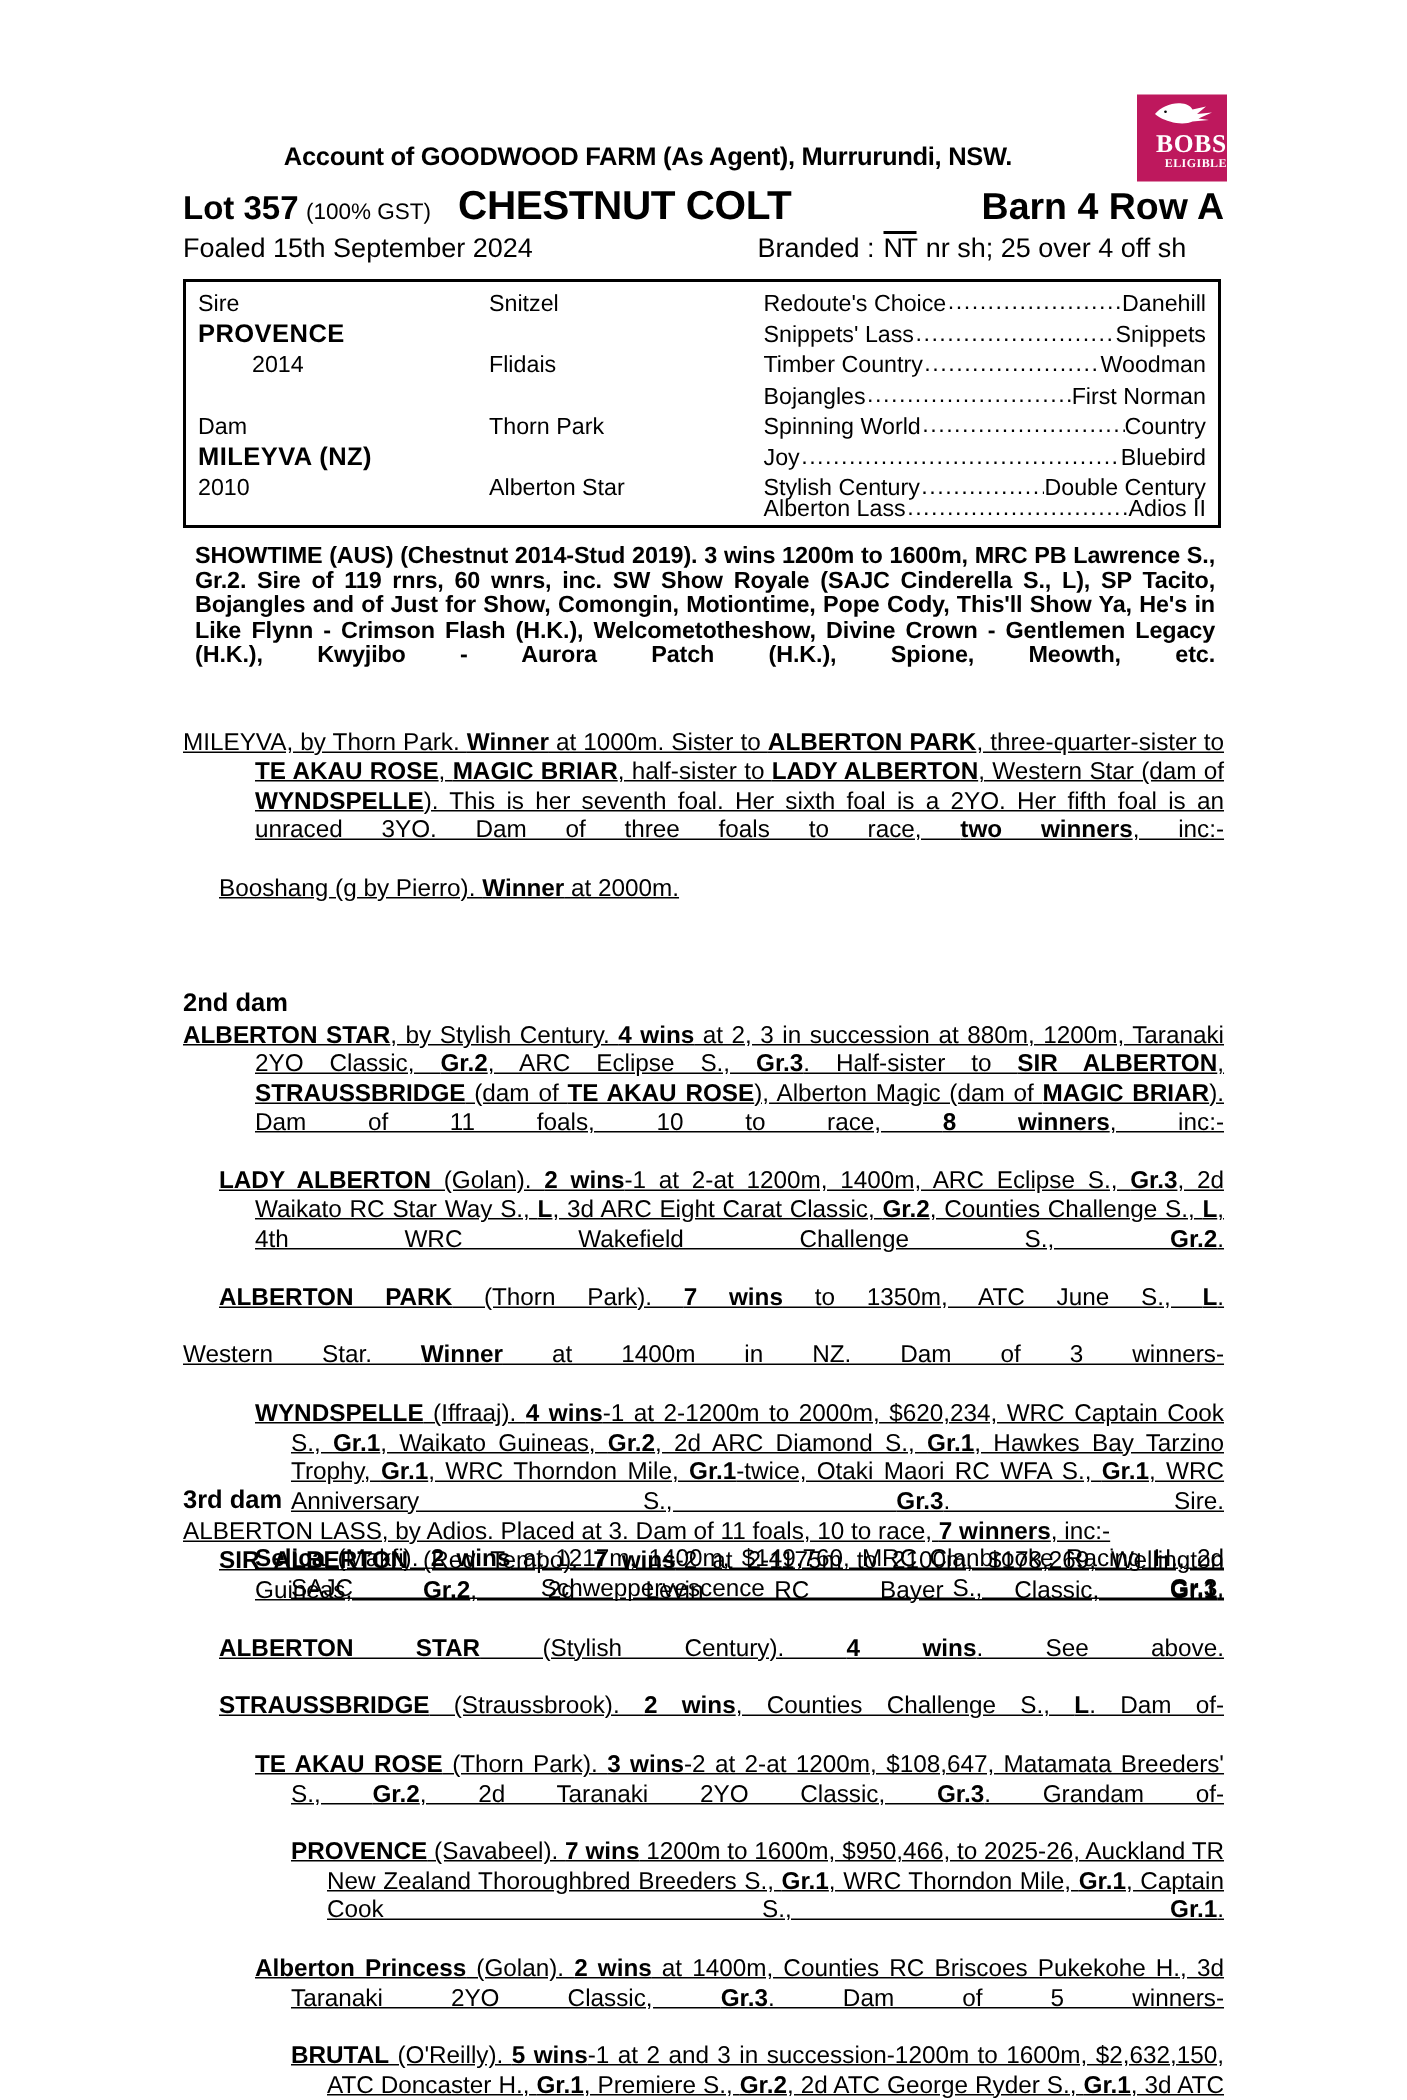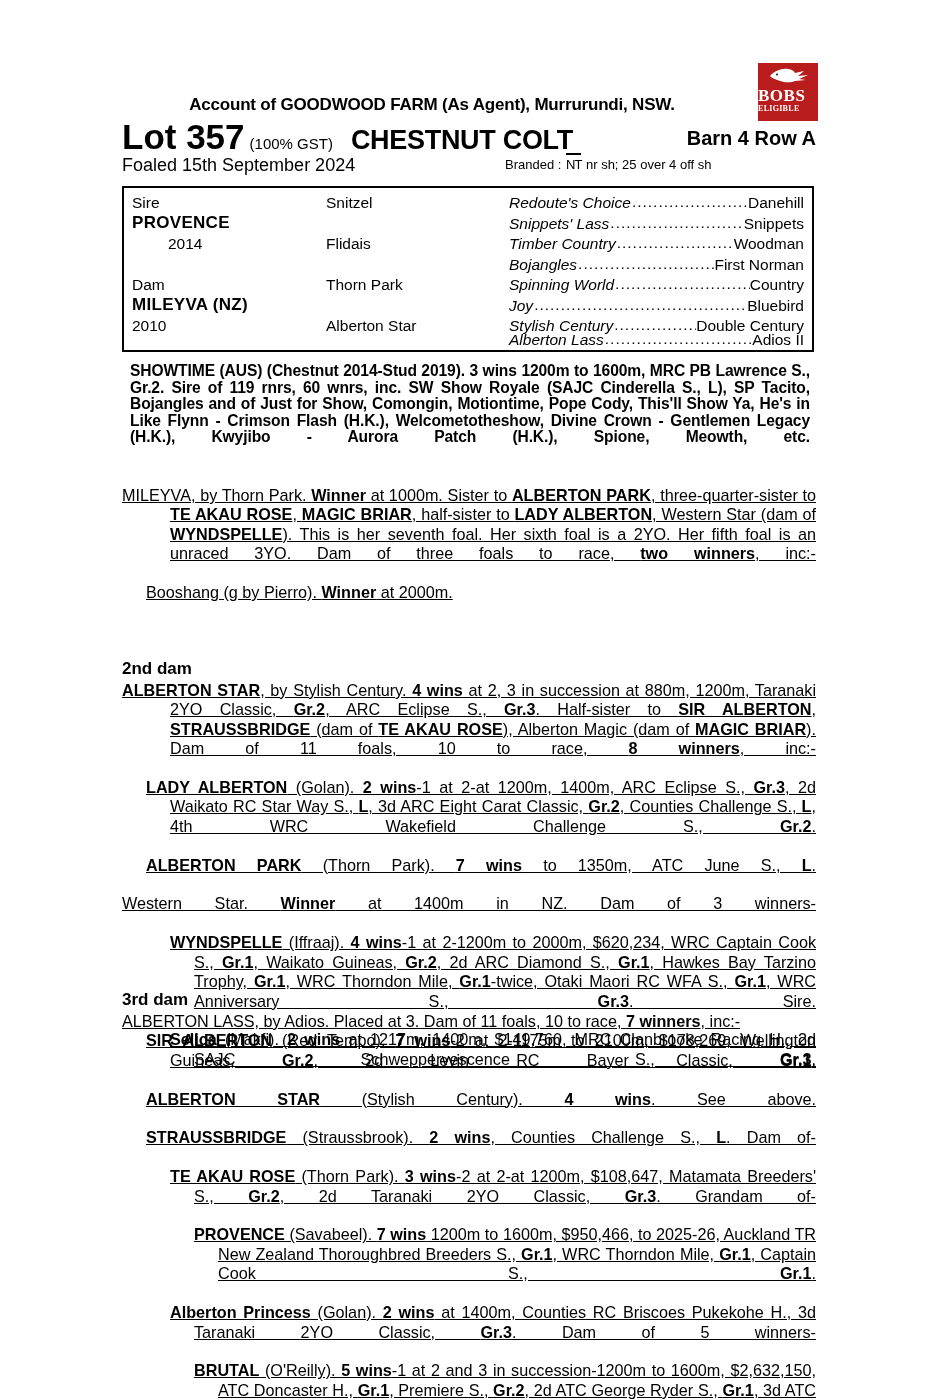--- a/index.html
+++ b/index.html
@@ -17,23 +17,23 @@
     overflow: hidden;
   }
 
   
   .bobs-logo {
     position: absolute;
     left: 758px;
     top: 63px;
     width: 60px;
     height: 58px;
-    background: #b91c1c;
+    background: #be185d;
     color: #ffffff;
-    text-align: left;
+    text-align: right;
     overflow: hidden;
   }
   .bobs-logo svg { display:block; margin: 4px auto 0; }
   .bobs-word {
     font-family: "Liberation Serif", serif;
     font-weight: bold;
     font-size: 17px;
     line-height: 17px;
     letter-spacing: 0.5px;
   }
@@ -60,59 +60,59 @@
 
   .lot-line {
     position: absolute;
     left: 122px;
     top: 122px;
     width: 694px;
     height: 32px;
   }
   .lot-no {
     font-weight: bold;
-    font-size: 35px;
+    font-size: 22px;
     line-height: 30px;
     vertical-align: baseline;
   }
   .lot-gst {
     font-size: 15px;
     line-height: 30px;
     margin-left: 5px;
   }
   .lot-title {
     font-weight: bold;
     font-size: 27px;
     line-height: 30px;
     margin-left: 18px;
     letter-spacing: -0.3px;
   }
   .barn {
     position: absolute;
     right: 0;
     top: 3px;
     font-weight: bold;
-    font-size: 20px;
+    font-size: 25px;
     line-height: 27px;
     white-space: nowrap;
   }
 
   .foaled-line {
     position: absolute;
     left: 122px;
     top: 153px;
     width: 694px;
     font-size: 18px;
     line-height: 24px;
   }
   .branded {
     position: absolute;
     left: 383px;
     top: 0;
-    font-size: 13px;
+    font-size: 18px;
     white-space: nowrap;
   }
   .brand-sym {
     display: inline-block;
     border-top: 2px solid #000;
     line-height: 19px;
     padding: 0 0px;
     margin: 0 1px;
     letter-spacing: -1px;
   }
@@ -145,21 +145,21 @@
   .ped-name {
     font-weight: bold;
     font-size: 17px;
     letter-spacing: 0.3px;
   }
   .dots-row {
     display: flex;
     align-items: baseline;
     width: 100%;
   }
-  .dots-row .lft { flex: 0 0 auto; font-style: italic; }
+  .dots-row .lft { flex: 0 0 auto; }
   .dots-row .dots {
     flex: 1 1 auto;
     overflow: hidden;
     white-space: nowrap;
     letter-spacing: 1px;
     padding: 0 1px;
     transform: translateY(-1px);
   }
   .dots-row .rgt { flex: 0 0 auto; }
 

